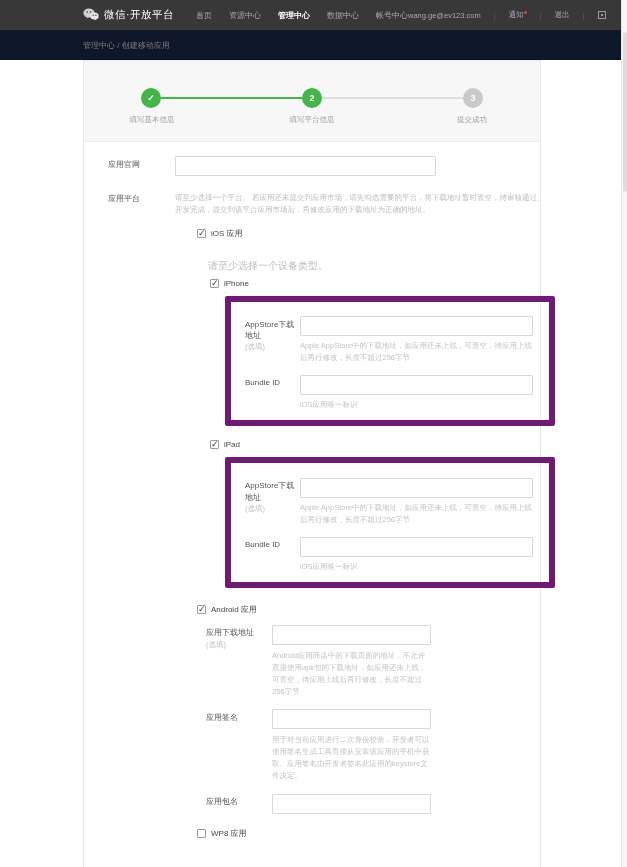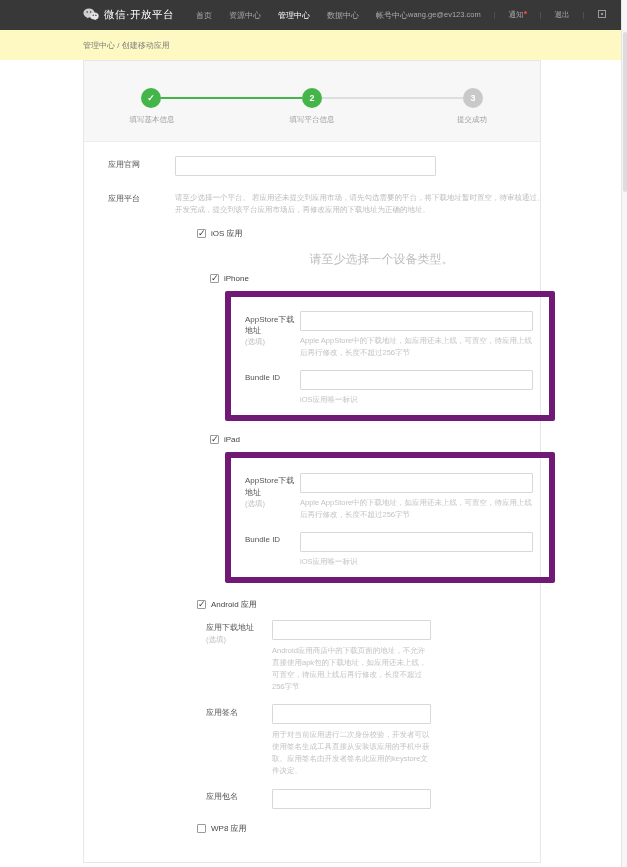--- a/index.html
+++ b/index.html
@@ -6,29 +6,29 @@
   html,body { width:627px; height:867px; background:#fff; overflow:hidden;
     font-family:"Liberation Sans", sans-serif; color:#333; }
   .page { position:relative; width:627px; height:867px; }
 
   
   .header { height:30px; background:#383838; display:flex; align-items:center; }
   .header-inner { margin-left:83px; width:464px; display:flex; align-items:center; }
   .logo { display:flex; align-items:center; gap:5px; color:#fff; font-size:10.5px; letter-spacing:.5px; white-space:nowrap; }
   .nav { display:flex; align-items:center; margin-left:22px; gap:17px; }
   .nav-item { font-size:8px; color:#a9a9a9; cursor:pointer; white-space:nowrap; }
-  .nav-item.active { color:#fff; font-weight:normal; }
-  .account { margin-left:auto; display:flex; align-items:flex-start; gap:13px; font-size:7.5px; color:#a9a9a9; white-space:nowrap; }
+  .nav-item.active { color:#fff; font-weight:bold; }
+  .account { margin-left:auto; display:flex; align-items:center; gap:13px; font-size:7.5px; color:#a9a9a9; white-space:nowrap; }
   .account .sep { color:#5c5c5c; }
   .badge-dot { display:inline-block; width:3px; height:3px; border-radius:50%; background:#e64340; vertical-align:top; margin-top:1px; }
   .qr { display:inline-block; width:8px; height:8px; border:1px solid #9a9a9a; position:relative; }
   .qr::after { content:""; position:absolute; left:2px; top:2px; width:2px; height:2px; background:#9a9a9a; }
 
   
-  .breadcrumb { height:30px; display:flex; align-items:center; padding-left:83px; font-size:8px; color:#7d7d7d; background:#fef9c3; }
+  .breadcrumb { height:30px; display:flex; align-items:center; padding-left:83px; font-size:8px; color:#7d7d7d; background:#0f172a; }
 
   
   .card { margin-left:83px; width:458px; border:1px solid #e7e7e7; background:#fff; }
   .stepper { background:#f7f7f7; border-bottom:1px solid #ededed; padding:27px 0 16px; }
   .steps { display:flex; align-items:center; margin:0 57px; }
   .circle { width:20px; height:20px; border-radius:50%; flex:0 0 20px; display:flex; align-items:center; justify-content:center; color:#fff; font-size:9px; font-weight:bold; }
   .circle.done, .circle.current { background:#44b549; }
   .circle.pending { background:#c9c9c9; }
   .line { flex:1; height:2px; }
   .line.green { background:#44b549; }
@@ -42,21 +42,21 @@
   .row-label { width:35px; flex:0 0 35px; font-size:8px; color:#555; padding-top:5px; }
   .row-content { flex:1; }
   input.txt { border:1px solid #d8d8d8; border-radius:1px; background:#fff; height:20px; font-size:8px; padding:0 4px; outline:none; font-family:"Liberation Sans", sans-serif; }
   .w-full { width:261px; }
   .desc { width:376px; font-size:7.5px; color:#bcbcbc; line-height:1.6; padding-top:4px; }
 
   .sections { margin-left:22px; }
   .cb-line { display:flex; align-items:center; gap:5px; font-size:8px; color:#444; margin-top:12px; }
   .cb { width:9px; height:9px; flex:0 0 9px; border:1px solid #9a9a9a; border-radius:1px; background:#fff; position:relative; cursor:pointer; }
   .cb.checked::after { content:"\2713"; position:absolute; left:0px; top:-2px; font-size:9px; color:#3c3c3c; }
-  .device-hint { margin-left:11px; margin-top:12px; font-size:12px; color:#bcbcbc;text-align:center; }
+  .device-hint { margin-left:11px; margin-top:20px; font-size:10px; color:#bcbcbc; }
   .indent { margin-left:13px; }
   .panel { margin-left:15px; margin-top:8px; margin-bottom:14px; width:330px; border:6px solid #701a75; border-radius:2px; padding:13px 12px 10px 14px; }
   .p-row { display:flex; margin-bottom:10px; }
   .p-row:last-child { margin-bottom:0; }
   .p-label { width:55px; flex:0 0 55px; font-size:8px; color:#555; line-height:1.4; padding-top:4px; }
   .optional { color:#bcbcbc; font-size:7.5px; }
   .p-content { flex:1; }
   .p-input { width:233px; }
   .hint { font-size:7.5px; color:#c3c3c3; line-height:1.55; margin-top:4px; overflow-wrap:break-word; }
   .hint.w { width:233px; }

